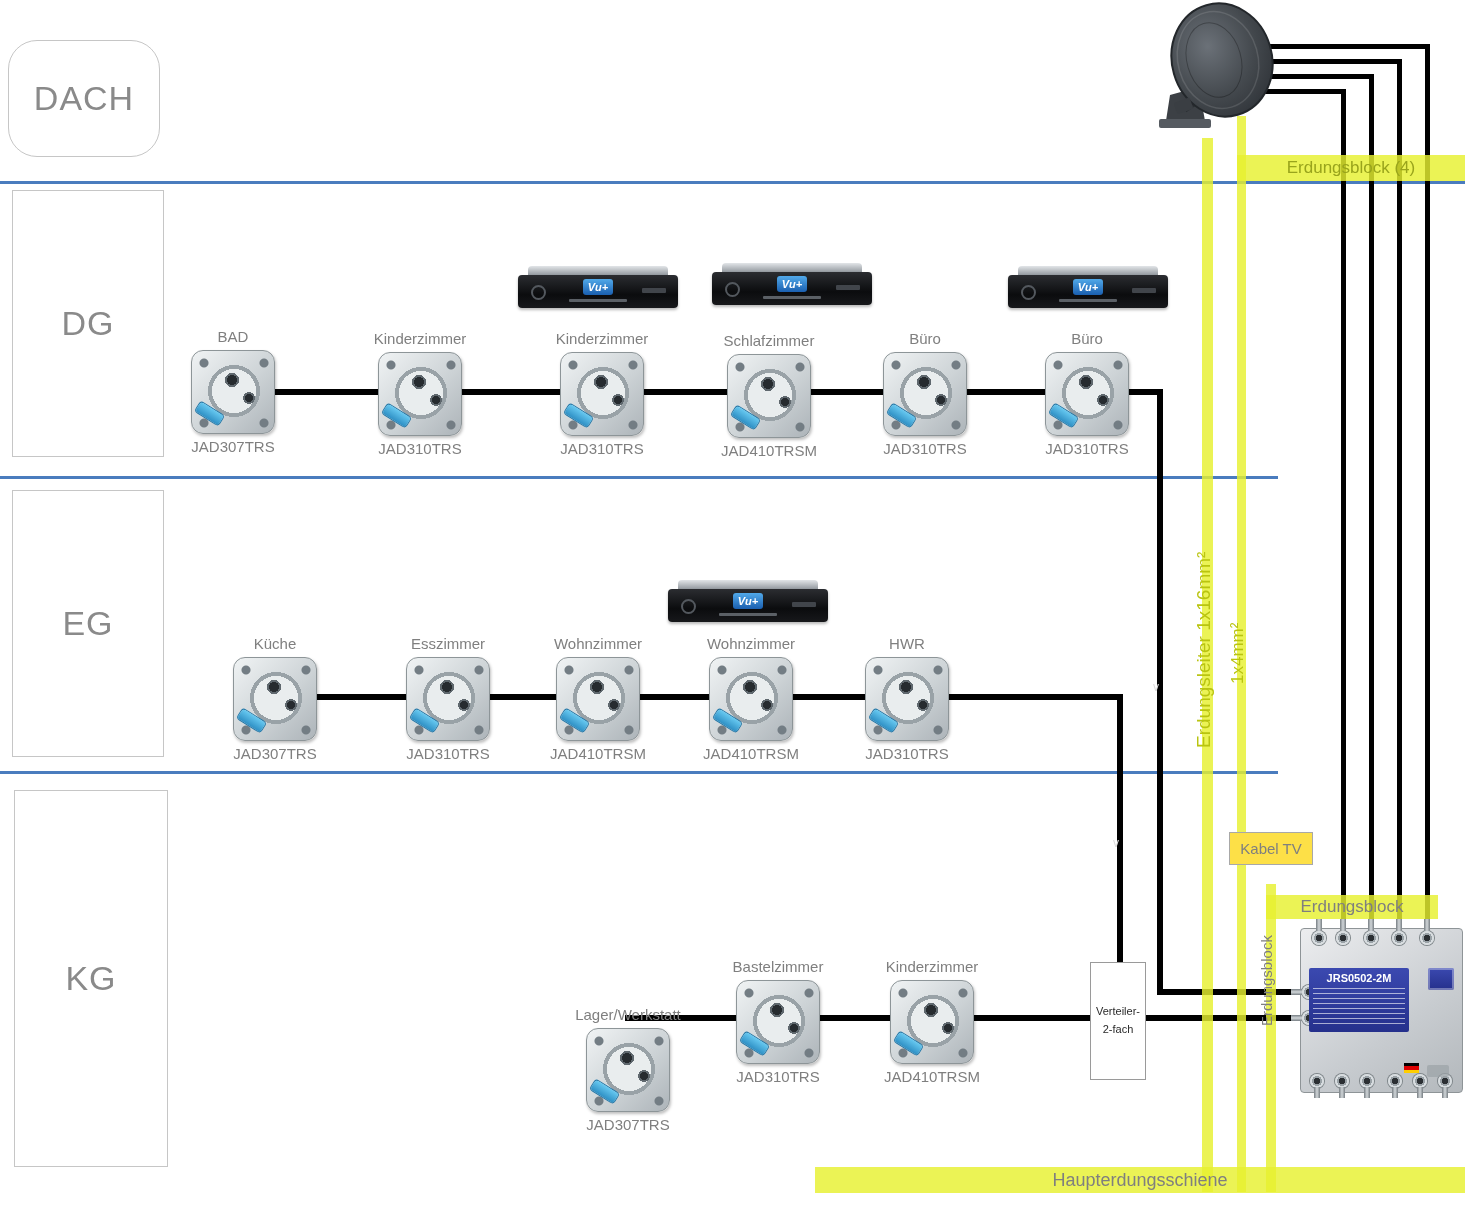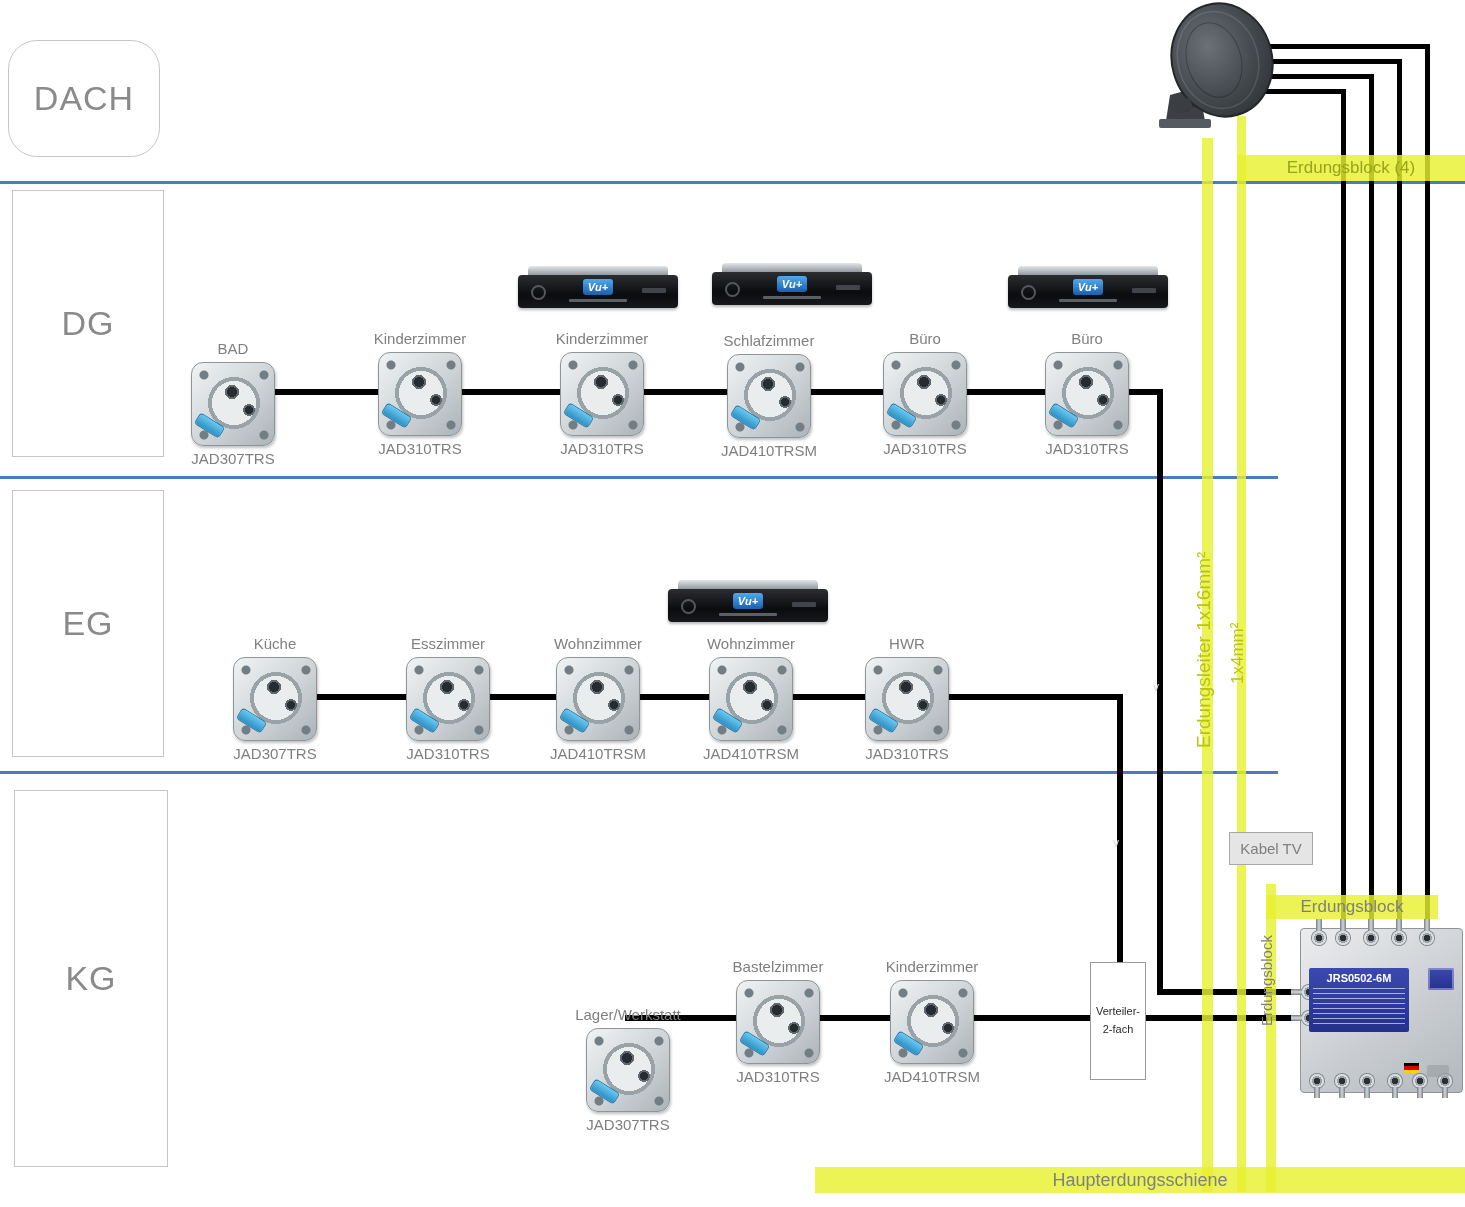--- a/index.html
+++ b/index.html
@@ -85,21 +85,21 @@
     background:linear-gradient(#000 0 33%, #d00 33% 66%, #ffce00 66% 100%);}
   .msw .ce{position:absolute;right:14px;bottom:16px;width:22px;height:12px;border-radius:2px;
     background:#9ba2a6;opacity:.7;}
 
   
   .vert{position:absolute;left:1090px;top:962px;width:56px;height:118px;z-index:3;
     background:#fff;border:1px solid #9a9a9a;display:flex;align-items:center;justify-content:center;
     text-align:center;font-size:11px;color:#2a2a2a;line-height:1.6;overflow-wrap:anywhere;
     padding:2px;box-sizing:border-box;}
   .ktv{position:absolute;left:1229px;top:832px;width:82px;height:31px;z-index:5;
-    background:#e5e5e5;border:1px solid #a8a8a8;display:flex;align-items:center;justify-content:center;
+    background:#fde047;border:1px solid #a8a8a8;display:flex;align-items:center;justify-content:center;
     font-size:15px;color:#7f7f7f;}
 
   .vmark{position:absolute;z-index:3;font-size:12px;color:#dcdcdc;}
   .dish{position:absolute;left:1125px;top:0;z-index:3;}
 </style>
 </head>
 <body>
 
 <div class="canvas">
 
@@ -187,21 +187,21 @@
   <div class="stb" style="left:668px;top:580px;">
     <div class="top"></div>
     <div class="front">
       <span class="power"></span>
       <span class="logo">Vu+</span>
       <span class="urlbar"></span>
       <span class="chip"></span>
     </div>
   </div>
 
-  <div class="outlet" style="left:173px;top:340px;">
+  <div class="outlet" style="left:173px;top:328px;">
     <div class="room">BAD</div>
     <div class="socket">
         <span class="face"></span>
         <span class="lever"></span>
       </div>
     <div class="model">JAD307TRS</div>
   </div>
   <div class="outlet" style="left:360px;top:330px;">
     <div class="room">Kinderzimmer</div>
     <div class="socket">
@@ -322,21 +322,21 @@
     <span class="fcon t" style="left:120px;top:3px;"></span>
     <span class="fcon l" style="left:2px;top:57px;"></span>
     <span class="fcon l" style="left:2px;top:83px;"></span>
     <span class="fcon b" style="left:10px;top:146px;"></span>
     <span class="fcon b" style="left:35px;top:146px;"></span>
     <span class="fcon b" style="left:60px;top:146px;"></span>
     <span class="fcon b" style="left:88px;top:146px;"></span>
     <span class="fcon b" style="left:113px;top:146px;"></span>
     <span class="fcon b" style="left:138px;top:146px;"></span>
     <div class="label">
-      <div class="model">JRS0502-6M</div>
+      <div class="model">JRS0502-2M</div>
       <div class="rows"></div>
     </div>
     <span class="chip2"></span>
     <span class="flag"></span>
     <span class="ce"></span>
   </div>
 
   <div class="glow" style="left:1202px;top:138px;width:11px;height:1054px;"></div>
   <div class="glow" style="left:1237px;top:116px;width:9px;height:1076px;"></div>
   <div class="glow" style="left:1266px;top:884px;width:10px;height:308px;"></div>

